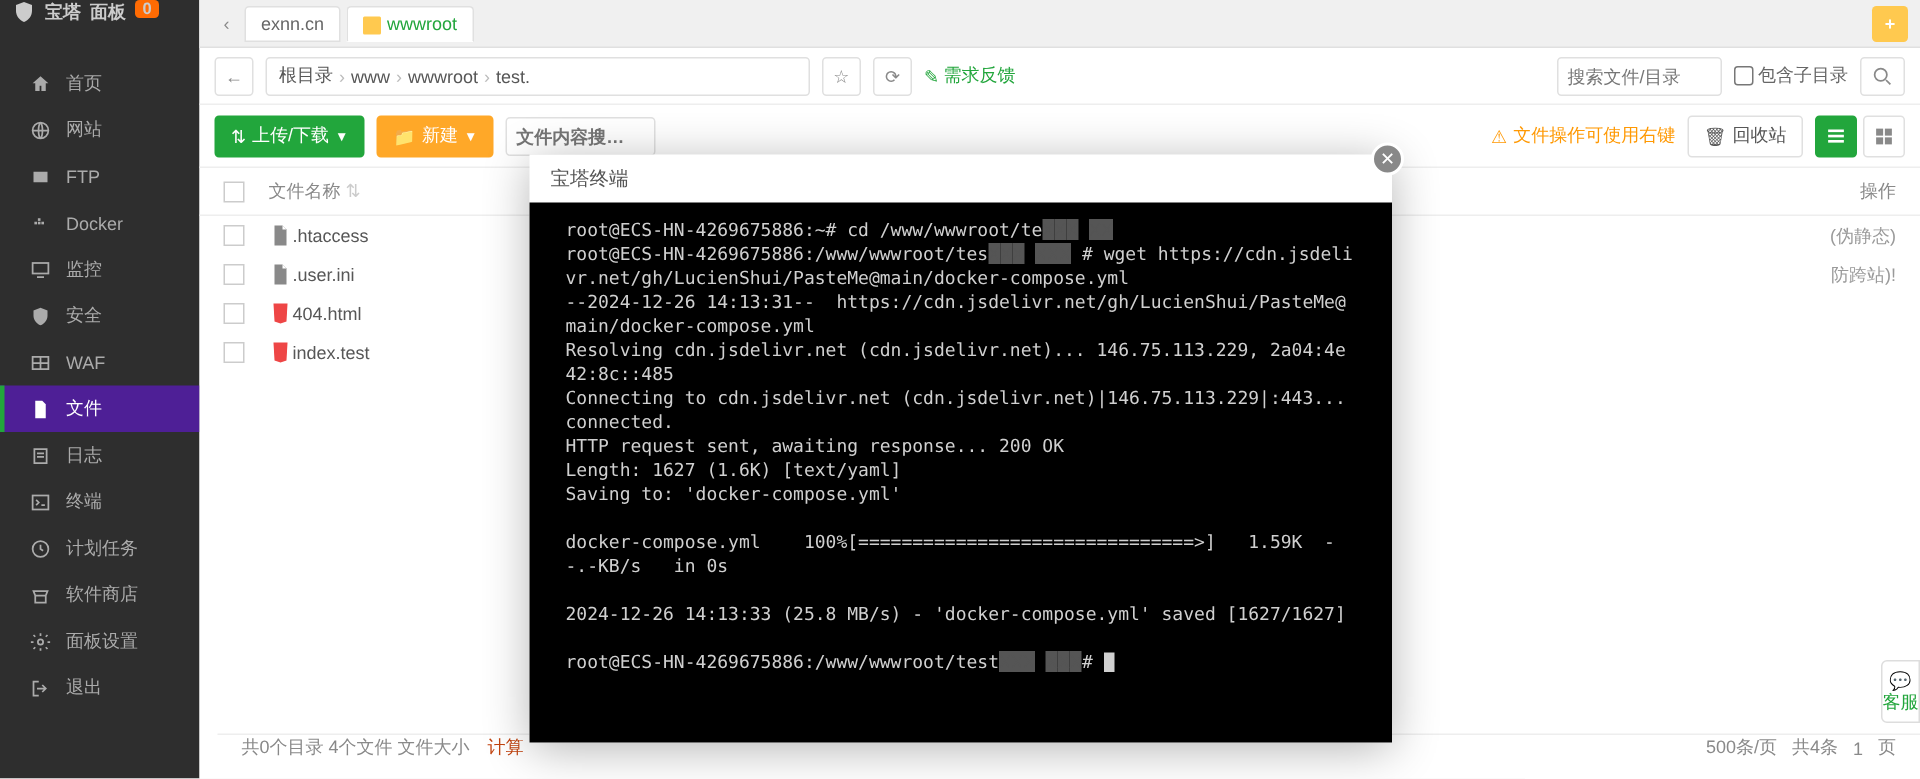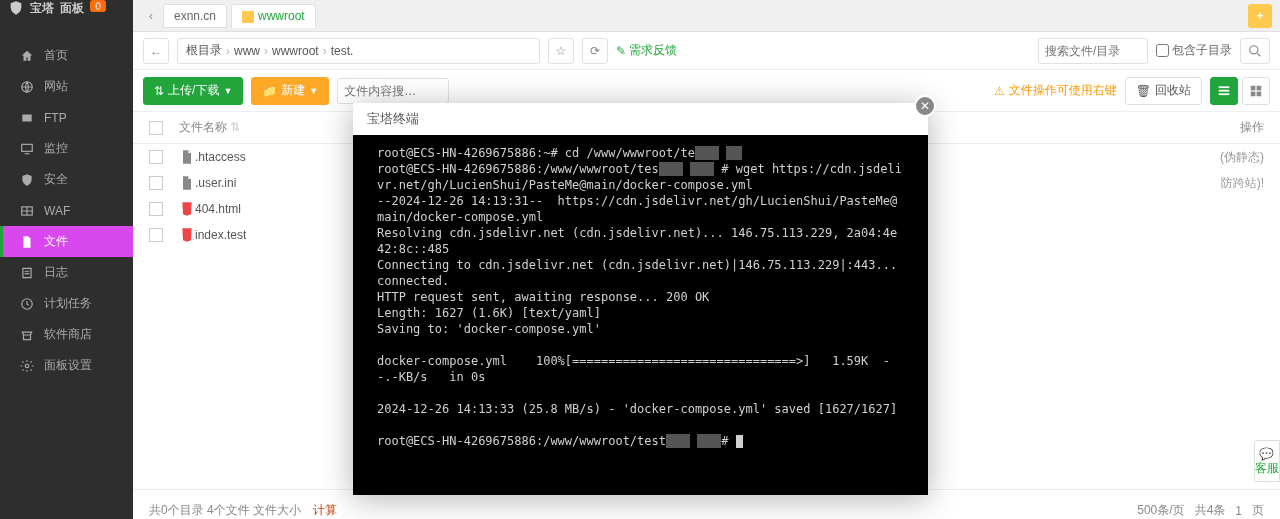--- a/index.html
+++ b/index.html
@@ -4,21 +4,21 @@
 <style>
 *{margin:0;padding:0;box-sizing:border-box;font-family:"Microsoft YaHei",sans-serif;font-size:12px}
 body{width:1280px;height:519px;overflow:hidden;background:#f5f5f5;position:relative}
 .sidebar{position:absolute;left:0;top:0;width:133px;height:519px;background:#2c2c2c;color:#aaa}
 .sidebar-top{height:32px;display:flex;align-items:flex-start;padding:0 8px;gap:6px}
 .logo-icon{width:16px;height:16px;color:#ccc}
 .sidebar-top span{color:#ccc;font-weight:bold}
 .badge{background:#ff6a00;color:#fff;border-radius:3px;padding:0 5px;font-size:11px}
 .nav{padding-top:8px}
 .nav-item{height:31px;display:flex;align-items:center;padding-left:20px;gap:10px;color:#aaa;cursor:pointer}
-.nav-item.active{background:#d946ef;color:#fff;border-left:3px solid #20a53a;padding-left:17px}
+.nav-item.active{background:#4c1d95;color:#fff;border-left:3px solid #20a53a;padding-left:17px}
 .nav-item .ico{width:14px;height:14px;display:inline-block}
 .main{position:absolute;left:133px;top:0;right:0;bottom:0;background:#fff}
 .tabs{height:32px;background:#f0f0f0;border-bottom:1px solid #e0e0e0;display:flex;align-items:center;padding:0 8px;gap:2px}
 .tab-arrow{width:20px;text-align:center;color:#888;cursor:pointer}
 .tab{padding:4px 10px;background:#fff;border:1px solid #e0e0e0;border-radius:3px 3px 0 0;font-size:12px;color:#666;display:flex;align-items:flex-end;gap:4px}
 .tab.active{color:#20a53a;border-bottom:1px solid #fff}
 .folder-ico{width:12px;height:12px;background:#ffc94d;border-radius:1px}
 .addtab{width:24px;height:24px;margin-left:auto;background:#ffc94d;border-radius:3px;display:flex;align-items:center;justify-content:center;color:#fff;font-weight:bold}
 .pathbar{height:38px;border-bottom:1px solid #eee;display:flex;align-items:center;padding:0 10px;gap:8px}
 .pbtn{width:26px;height:26px;border:1px solid #e0e0e0;border-radius:3px;display:flex;align-items:center;justify-content:center;color:#888;cursor:pointer}
@@ -39,21 +39,21 @@
 .viewbtns{display:flex;gap:4px}
 .viewbtn{width:28px;height:28px;border:1px solid #e0e0e0;border-radius:3px;display:flex;align-items:center;justify-content:center;color:#888}
 .viewbtn.active{background:#20a53a;color:#fff;border-color:#20a53a}
 .thead{height:32px;display:flex;align-items:center;padding:0 16px;border-bottom:1px solid #eee;color:#888}
 .thead .cbox{width:14px;height:14px;border:1px solid #ccc;margin-right:16px}
 .thead .name{flex:0 0 520px}
 .thead .action{margin-left:auto}
 .row{height:26px;display:flex;align-items:center;padding:0 16px;color:#555}
 .row .cbox{width:14px;height:14px;border:1px solid #ccc;margin-right:16px}
 .row .rest{margin-left:auto;color:#999}
-.footer{position:absolute;bottom:0;left:0;right:0;height:30px;border-top:1px solid #eee;color:#888;display:flex;align-items:flex-end;padding:0 16px;gap:12px;font-size:12px}
+.footer{position:absolute;bottom:0;left:12px;right:0;height:30px;border-top:1px solid #eee;color:#888;display:flex;align-items:flex-start;padding:0 16px;gap:12px;font-size:12px}
 .footer .g{color:#c2410c}
 .footer .right{margin-left:auto;display:flex;gap:10px;align-items:center}
 .kefu{position:absolute;right:0;top:440px;width:26px;background:#fff;border:1px solid #ddd;border-radius:4px 0 0 4px;padding:6px 0;text-align:center;color:#20a53a;font-size:11px;line-height:14px}
 .overlay{position:absolute;inset:0;background:rgba(255,255,255,0.01)}
 .modal{position:absolute;left:353px;top:103px;width:575px;background:#fff;box-shadow:0 4px 30px rgba(0,0,0,0.3)}
 .modal-head{height:32px;display:flex;align-items:center;padding:0 14px;color:#555;font-size:13px}
 .modal-close{position:absolute;right:-8px;top:-8px;width:22px;height:22px;border-radius:50%;background:#888;border:2px solid #fff;color:#fff;display:flex;align-items:center;justify-content:center;font-size:13px;cursor:pointer}
 .term{background:#000;color:#d0d0d0;font-family:Consolas,monospace;font-size:12px;line-height:16px;padding:10px 24px;height:360px;white-space:pre-wrap;word-break:break-all}
 .term .cursor{display:inline-block;width:7px;height:13px;background:#d0d0d0;vertical-align:middle}
 </style>
@@ -83,20 +83,29 @@
           </svg></span>
         <span>网站</span>
       </div>
       <div class="nav-item">
         <span class="ico"><svg viewBox="0 0 24 24" width="14" height="14" fill="currentColor">
             <path d="M4 6h16v12H4z M8 6v12 M4 12h16"></path>
           </svg></span>
         <span>FTP</span>
       </div>
       <div class="nav-item">
+        <span class="ico"><svg viewBox="0 0 24 24" width="14" height="14" fill="currentColor">
+            <rect x="5" y="10" width="3" height="3"></rect>
+            <rect x="9" y="10" width="3" height="3"></rect>
+            <rect x="13" y="10" width="3" height="3"></rect>
+            <rect x="9" y="6" width="3" height="3"></rect>
+          </svg></span>
+        <span>Docker</span>
+      </div>
+      <div class="nav-item">
         <span class="ico"><svg viewBox="0 0 24 24" width="14" height="14" fill="none" stroke="currentColor" stroke-width="2">
             <rect x="3" y="4" width="18" height="12"></rect>
             <path d="M8 20h8"></path>
           </svg></span>
         <span>监控</span>
       </div>
       <div class="nav-item">
         <span class="ico"><svg viewBox="0 0 24 24" width="14" height="14" fill="currentColor">
             <path d="M12 2l8 3v6c0 5-3.5 9-8 11-4.5-2-8-6-8-11V5z"></path>
           </svg></span>
@@ -116,37 +125,50 @@
         <span>文件</span>
       </div>
       <div class="nav-item">
         <span class="ico"><svg viewBox="0 0 24 24" width="14" height="14" fill="none" stroke="currentColor" stroke-width="2">
             <path d="M5 4h14v16H5z M8 9h8 M8 13h8"></path>
           </svg></span>
         <span>日志</span>
       </div>
       <div class="nav-item">
         <span class="ico"><svg viewBox="0 0 24 24" width="14" height="14" fill="none" stroke="currentColor" stroke-width="2">
+            <rect x="3" y="4" width="18" height="16"></rect>
+            <path d="m7 9 3 3-3 3 M13 15h4"></path>
+          </svg></span>
+        <span>终端</span>
+      </div>
+      <div class="nav-item">
+        <span class="ico"><svg viewBox="0 0 24 24" width="14" height="14" fill="none" stroke="currentColor" stroke-width="2">
             <circle cx="12" cy="12" r="9"></circle>
             <path d="M12 7v5l3 2"></path>
           </svg></span>
         <span>计划任务</span>
       </div>
       <div class="nav-item">
         <span class="ico"><svg viewBox="0 0 24 24" width="14" height="14" fill="none" stroke="currentColor" stroke-width="2">
             <path d="M4 7h16l-2 5H6z M6 12v8h12v-8"></path>
           </svg></span>
         <span>软件商店</span>
       </div>
       <div class="nav-item">
         <span class="ico"><svg viewBox="0 0 24 24" width="14" height="14" fill="none" stroke="currentColor" stroke-width="2">
             <circle cx="12" cy="12" r="3"></circle>
             <path d="M12 2v3M12 19v3M4 12H1M23 12h-3M6 6l-2-2M20 20l-2-2M6 18l-2 2M20 4l-2 2"></path>
           </svg></span>
         <span>面板设置</span>
+      </div>
+      <div class="nav-item">
+        <span class="ico"><svg viewBox="0 0 24 24" width="14" height="14" fill="none" stroke="currentColor" stroke-width="2">
+            <path d="M10 4H4v16h6 M14 8l4 4-4 4 M18 12H8"></path>
+          </svg></span>
+        <span>退出</span>
       </div>
     </div>
 </div>
 
 <div class="main">
   <div class="tabs">
     <div class="tab-arrow">‹</div>
     <div id="tabs-host" style="display:flex;gap:4px">
         <div class="tab">
           <span>exnn.cn</span>
@@ -194,21 +216,21 @@
     <div class="btn green">
         <span>⇅</span>
         <span>上传/下载</span>
         <span class="caret">▼</span>
       </div>
     <div class="btn gold">
         <span>📁</span>
         <span>新建</span>
         <span class="caret">▼</span>
       </div>
-    <input class="search" style="width: 112px;" placeholder="文件内容搜…">
+    <input class="search" style="width: 100px; font-weight: bold;" placeholder="文件内容搜…">
     <div class="spacer"></div>
     <div class="warn">
         <span>⚠</span>
         <span>文件操作可使用右键</span>
       </div>
     <div class="btn">
         <span>🗑</span>
         <span>回收站</span>
       </div>
     <div class="viewbtns">

